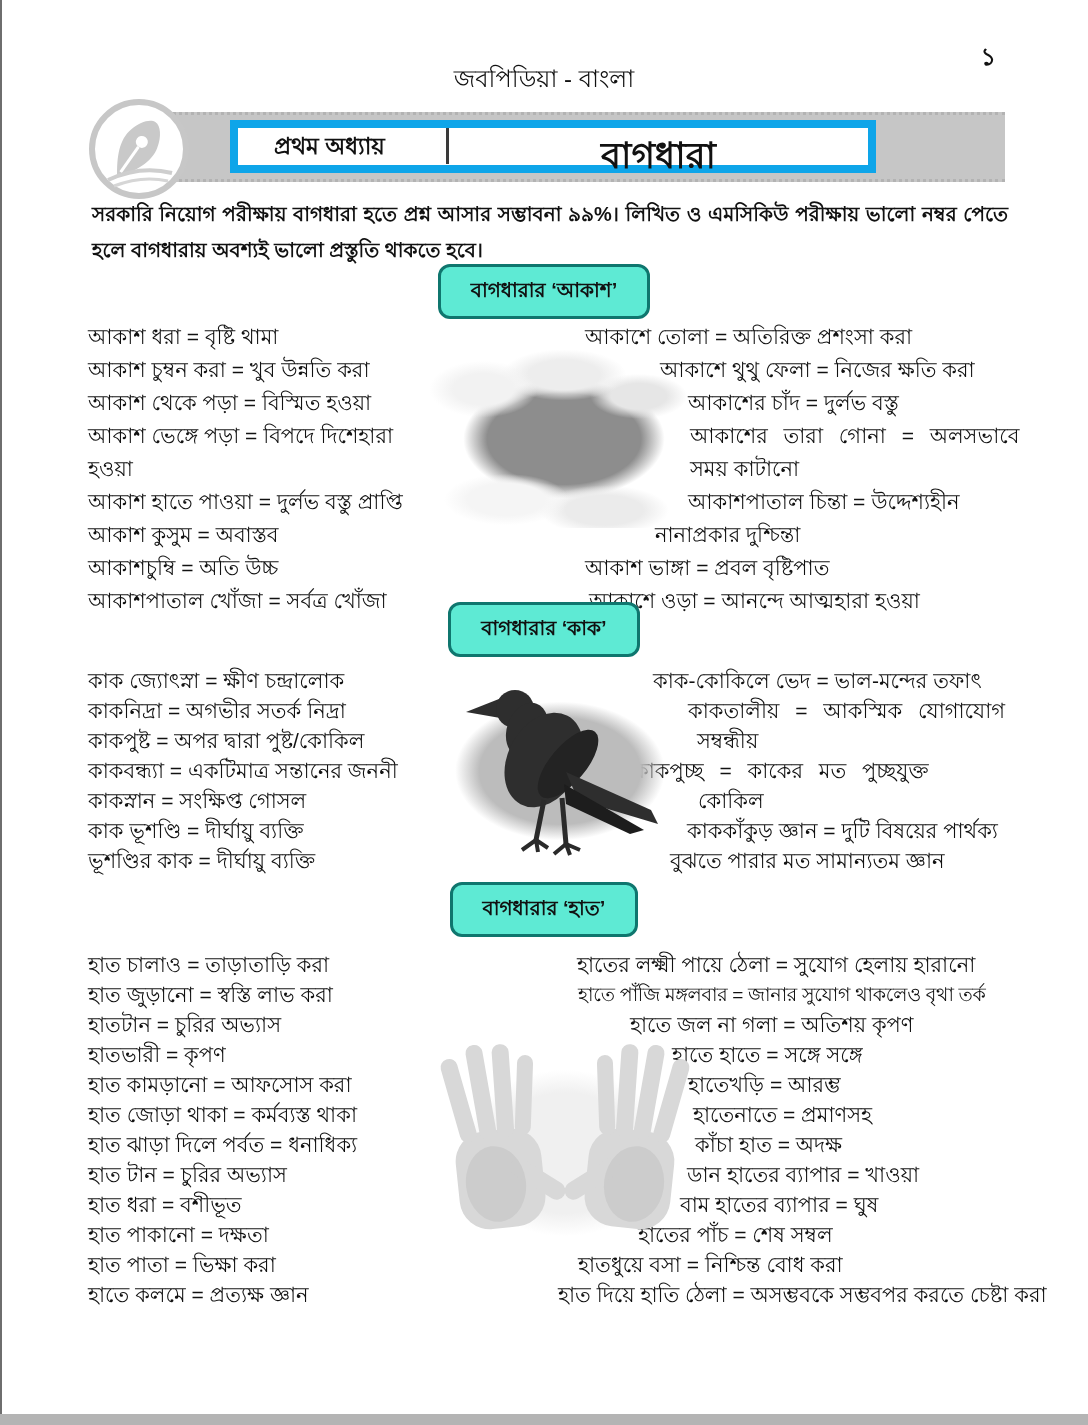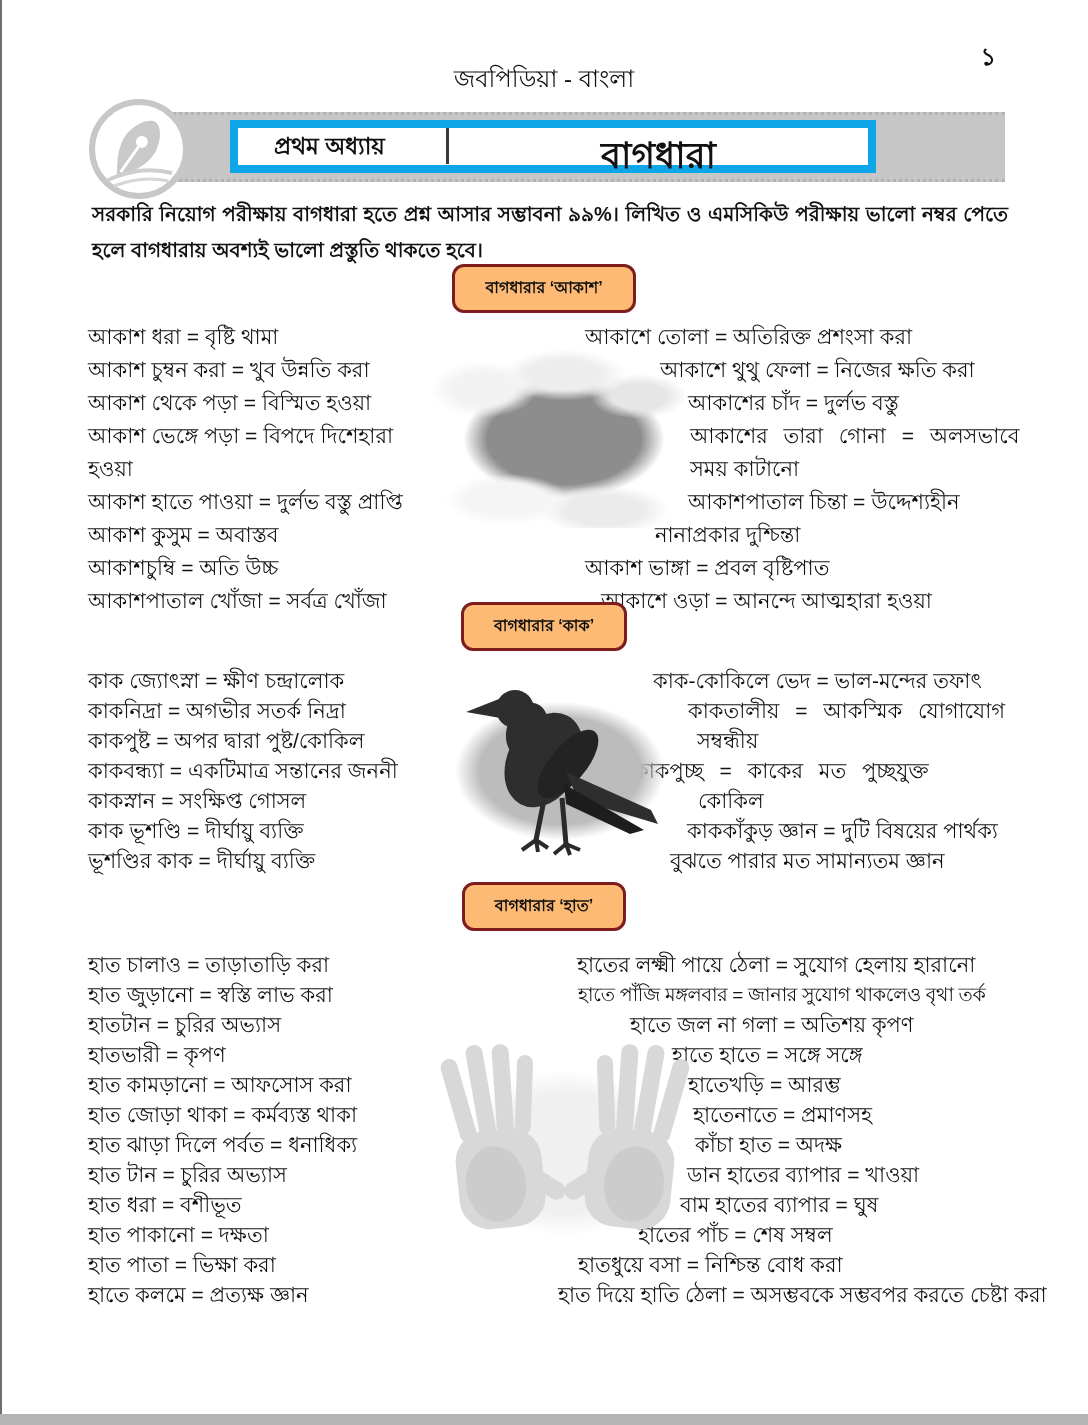--- a/index.html
+++ b/index.html
@@ -16,22 +16,22 @@
   .banner-box{position:absolute;left:230px;top:120px;width:646px;height:53px;background:#fff;
               border:8px solid #0ea5e9;display:flex;align-items:flex-start;box-sizing:border-box;}
   .chapter{margin-left:36px;width:160px;font-size:23px;font-weight:bold;white-space:nowrap;}
   .divider{height:36px;border-left:3px solid #3a3a3a;margin-left:12px;}
   .chapter-title{flex:1;text-align:center;font-size:36px;font-weight:bold;}
   
   .intro{position:absolute;top:192px;left:88px;width:916px;margin:4px;font-size:20px;line-height:36px;
          font-weight:600;text-align:justify;}
   
   .sec-head{position:absolute;left:0;width:100%;text-align:center;}
-  .sec-head span{display:inline-block;border:3px solid #7f1d1d;border-radius:12px;padding:8px 30px;
-                 font-size:16px;font-weight:bold;background:#fdba74;}
+  .sec-head span{display:inline-block;border:3px solid #0f766e;border-radius:12px;padding:8px 30px;
+                 font-size:20px;font-weight:bold;background:#5eead4;}
   
   .col{position:absolute;white-space:nowrap;font-size:21px;}
   .ln{line-height:33px;height:33px;}
   .lh30 .ln{line-height:30px;height:30px;}
   .ws{word-spacing:10px;}
   .cond{font-size:19px;letter-spacing:-0.3px;}
   
   .photo{position:absolute;}
   .clouds{left:420px;top:350px;width:288px;height:178px;
     background:
@@ -94,21 +94,21 @@
   </div>
   <div class="col" style="left:558px;top:320px;width:452px">
     <div class="ln" style="margin-left:27px">আকাশে তোলা = অতিরিক্ত প্রশংসা করা</div>
     <div class="ln" style="margin-left:102px">আকাশে থুথু ফেলা = নিজের ক্ষতি করা</div>
     <div class="ln" style="margin-left:130px">আকাশের চাঁদ = দুর্লভ বস্তু</div>
     <div class="ln ws" style="margin-left:132px">আকাশের তারা গোনা = অলসভাবে</div>
     <div class="ln" style="margin-left:132px">সময় কাটানো</div>
     <div class="ln" style="margin-left:130px">আকাশপাতাল চিন্তা = উদ্দেশ্যহীন</div>
     <div class="ln" style="margin-left:97px">নানাপ্রকার দুশ্চিন্তা</div>
     <div class="ln" style="margin-left:27px">আকাশ ভাঙ্গা = প্রবল বৃষ্টিপাত</div>
-    <div class="ln" style="margin-left:43px">আকাশে ওড়া = আনন্দে আত্মহারা হওয়া</div>
+    <div class="ln" style="margin-left:31px">আকাশে ওড়া = আনন্দে আত্মহারা হওয়া</div>
   </div>
   <div class="photo clouds"></div>
 
   <div class="sec-head" style="top:602px">
     <span>বাগধারার ‘কাক’</span>
   </div>
   <div class="col lh30" style="left:88px;top:666px;width:365px">
     <div class="ln">কাক জ্যোৎস্না = ক্ষীণ চন্দ্রালোক</div>
     <div class="ln">কাকনিদ্রা = অগভীর সতর্ক নিদ্রা</div>
     <div class="ln">কাকপুষ্ট = অপর দ্বারা পুষ্ট/কোকিল</div>

